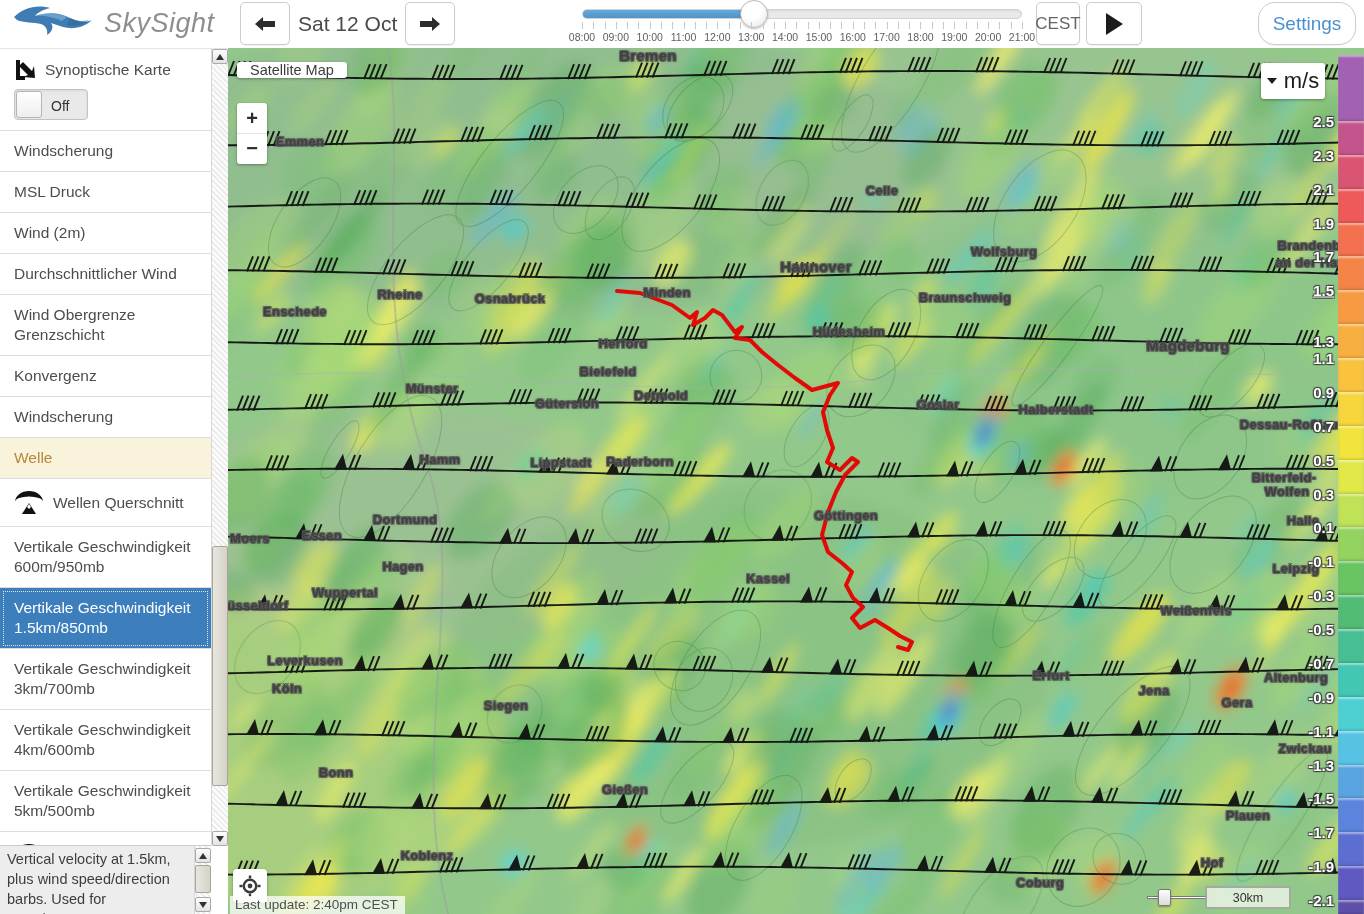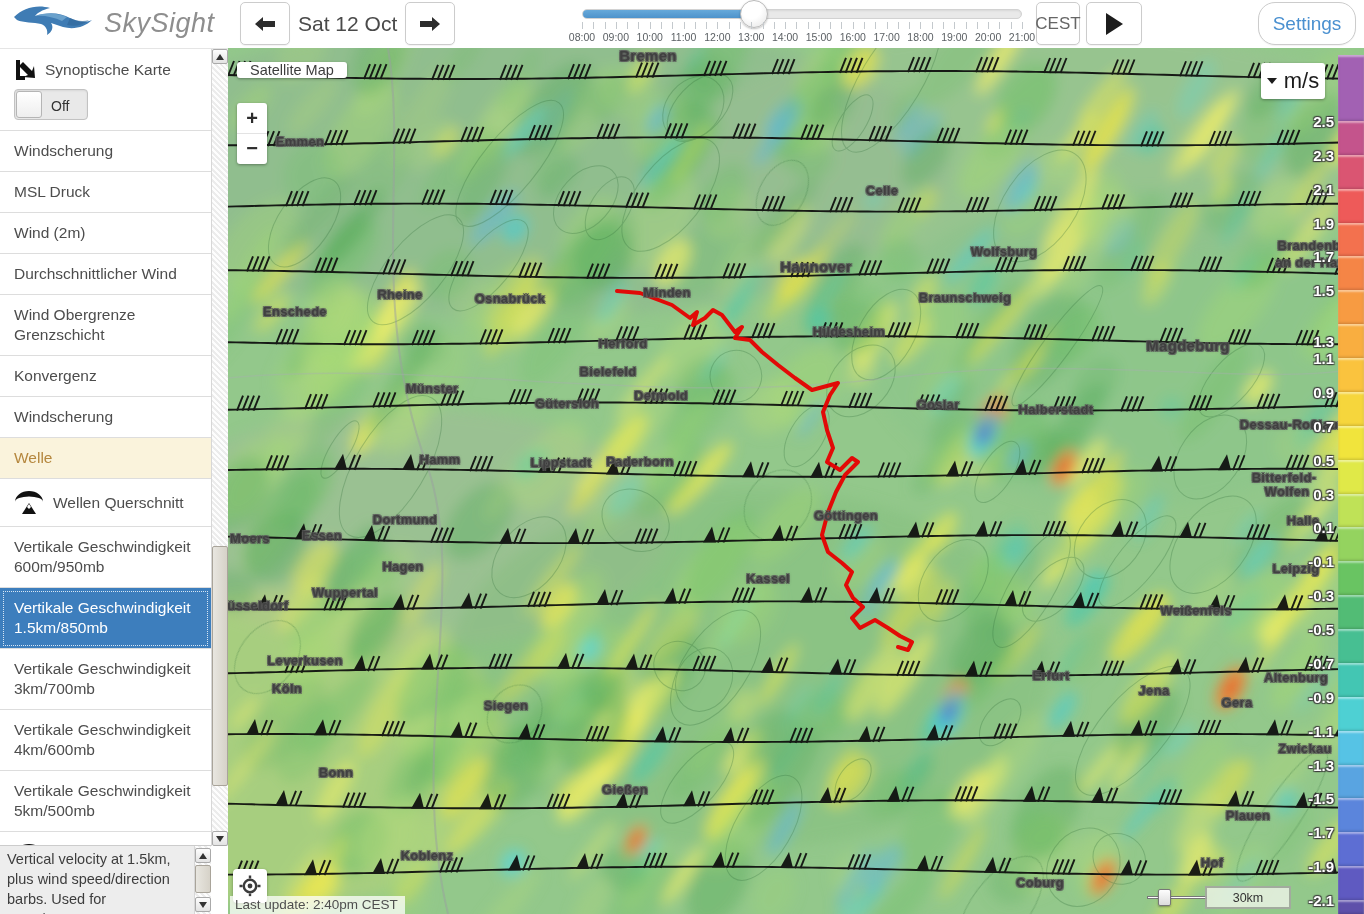--- a/index.html
+++ b/index.html
@@ -1753,21 +1753,21 @@
     <div class="last-update">Last update: 2:40pm CEST</div>
     <div class="op-slider"></div>
     <div class="op-handle"></div>
     <div class="scalebar">30km</div>
   <div id="cb-labels">
         <span style="top: 73px;">2.5</span>
         <span style="top: 106.87px;">2.3</span>
         <span style="top: 140.74px;">2.1</span>
         <span style="top: 174.61px;">1.9</span>
         <span style="top: 208.48px;">1.7</span>
-        <span style="top: 242.35px;">1.5</span>
+        <span style="top: 242.35px; text-decoration: underline;">1.5</span>
         <span style="top: 272px; margin-top: 21px;">1.3</span>
         <span style="top: 310.09px;">1.1</span>
         <span style="top: 343.96px;">0.9</span>
         <span style="top: 377.83px;">0.7</span>
         <span style="top: 411.7px;">0.5</span>
         <span style="top: 445.57px;">0.3</span>
         <span style="top: 479.44px;">0.1</span>
         <span style="top: 513.31px;">-0.1</span>
         <span style="top: 547.18px;">-0.3</span>
         <span style="top: 581.05px;">-0.5</span>

